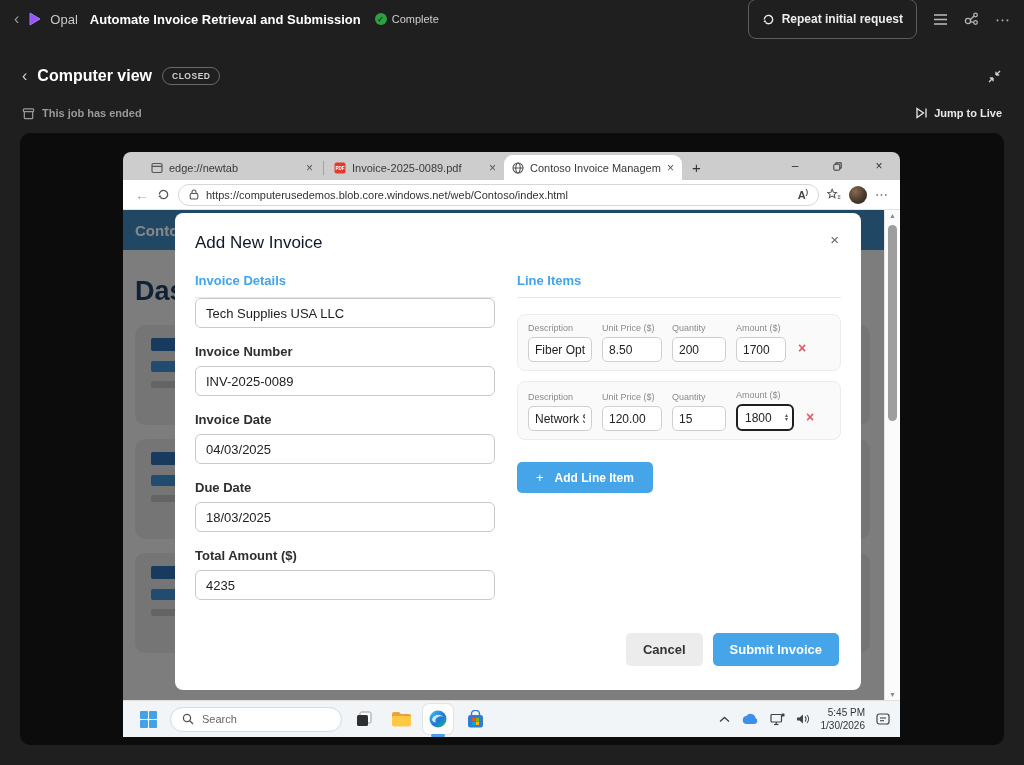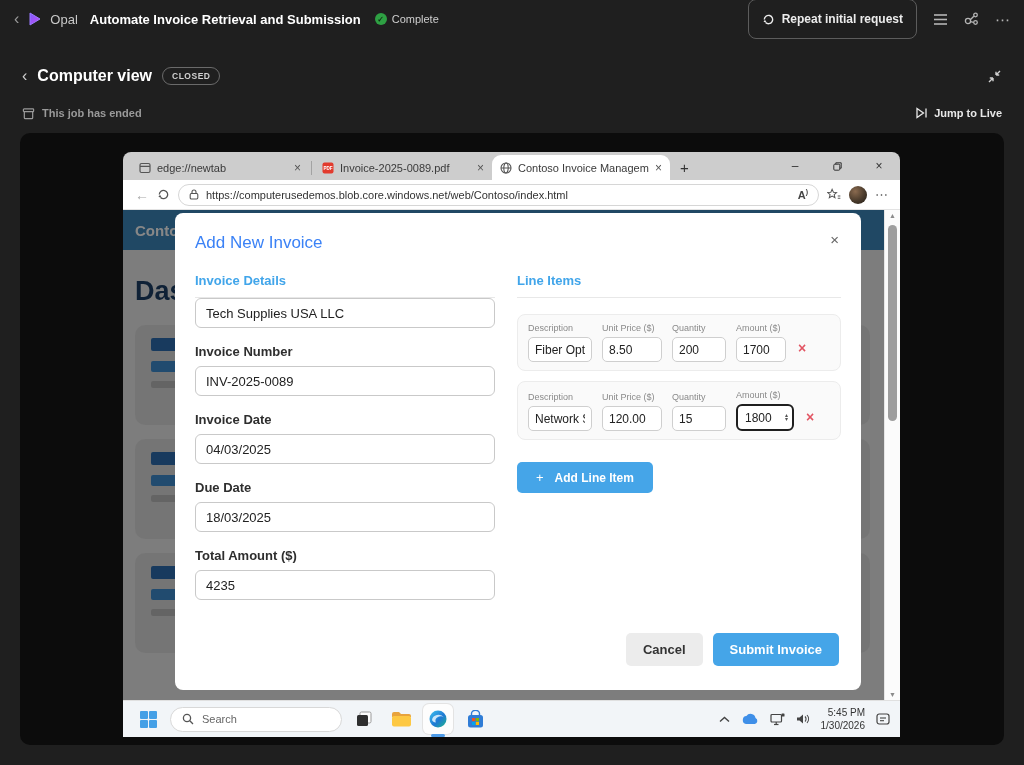--- a/index.html
+++ b/index.html
@@ -33,21 +33,21 @@
   .jobrow { position:absolute; top:103px; left:0; right:0; height:20px; display:flex; align-items:center; padding:0 22px;justify-content:space-between; }
   .jr-left { display:flex; align-items:center; gap:7px; color:#9a9a9a; font-size:11px; font-weight:bold; }
   .jr-right { margin-left:auto; display:flex; align-items:center; gap:6px; color:#e8e8e8; font-size:11px; font-weight:bold; cursor:pointer; }
 
   
   .vm { position:absolute; left:20px; top:133px; width:984px; height:612px; background:#0c0c0c; border-radius:10px; }
   .desktop { position:absolute; left:103px; top:19px; width:777px; height:585px; }
 
   
   .browser { height:548px; display:flex; flex-direction:column; border-radius:8px 8px 0 0; overflow:hidden; }
-  .tabstrip { height:28px; background:#cdcdcd; display:flex; align-items:flex-end; padding-left:8px; }
+  .tabstrip { height:28px; background:#cdcdcd; display:flex; align-items:flex-end; padding-left:20px; }
   .tab { width:178px; height:25px; display:flex; align-items:center; gap:6px; padding:0 8px; font-size:11px;
          color:#3a3a3a; border-radius:9px 9px 0 0; cursor:pointer; }
   .tab.active { background:#fff; }
   .tab-title { flex:1; white-space:nowrap; overflow:hidden; text-overflow:clip; }
   .tab-x { color:#555; font-size:12px; cursor:pointer; }
   .tab-div { width:1px; height:14px; background:#a3a3a3; margin:0 2px 5px 2px; }
   .newtab { color:#333; font-size:15px; margin:0 0 4px 10px; cursor:pointer; }
   .winctl { margin-left:auto; display:flex; height:100%; }
   .wc { width:42px; height:100%; display:flex; align-items:center; justify-content:center; color:#333; font-size:12px; cursor:pointer; }
 
@@ -71,21 +71,21 @@
   .cards { display:grid; grid-template-columns:1fr 1fr; gap:14px; padding:0 14px 0 12px; }
   .card { height:100px; background:#dedede; border-radius:10px; padding:13px 16px; }
   .card .b1 { width:110px; height:13px; background:#2f6fb2; border-radius:2px; margin-bottom:10px; }
   .card .b2 { width:70px; height:11px; background:#3f8fd2; border-radius:2px; margin-bottom:9px; }
   .card .b3 { width:48px; height:7px; background:#bdbdbd; border-radius:2px; }
   .dim { position:absolute; left:0; top:0; right:16px; bottom:0; background:rgba(0,0,0,0.47); }
 
   
   .modal { position:absolute; left:52px; top:3px; width:686px; height:477px; background:#fff; border-radius:8px;
            padding:20px; }
-  .m-title { color:#3b82f6; font-size:17px; }
+  .m-title { color:#0f172a; font-size:17px; }
   .m-close { position:absolute; top:18px; right:22px; color:#666; font-size:15px; cursor:pointer; }
   .cols { display:flex; gap:22px; margin-top:20px; }
   .col-l { width:300px; }
   .col-r { flex:1; }
   .sec-h { color:#41a5ea; font-weight:bold; font-size:13px; padding-bottom:9px; border-bottom:1px solid #e8e8e8; }
   .f-label { font-size:13px; font-weight:bold; color:#2e2e2e; margin:16px 0 7px; }
   .f-input { width:100%; height:30px; border:1px solid #c9c9c9; border-radius:6px; padding:0 10px; font-size:13px;
              color:#222; font-family:"Liberation Sans", sans-serif; background:#fff; }
   .li-card { background:#fafafa; border:1px solid #ececec; border-radius:8px; padding:8px 10px; margin-top:10px;
              display:flex; gap:10px; align-items:flex-end; }

